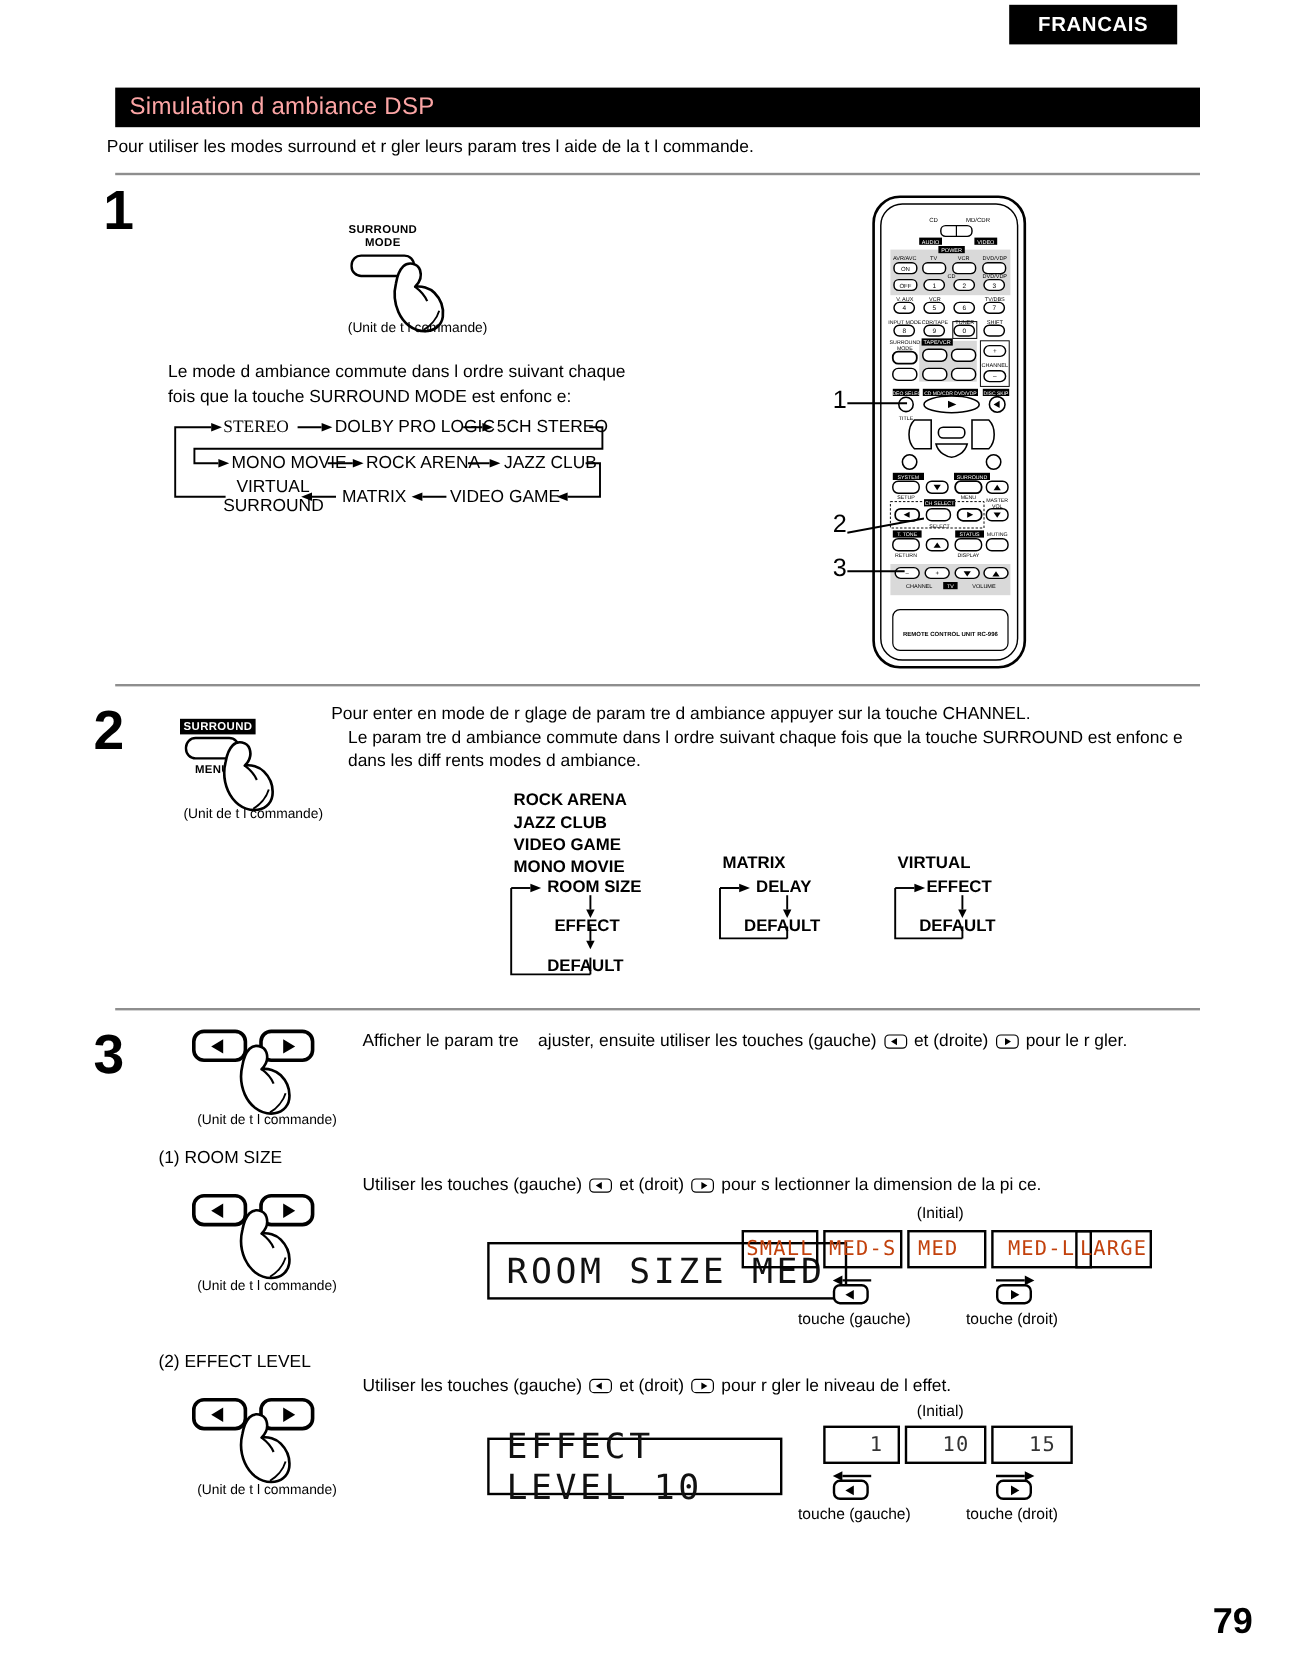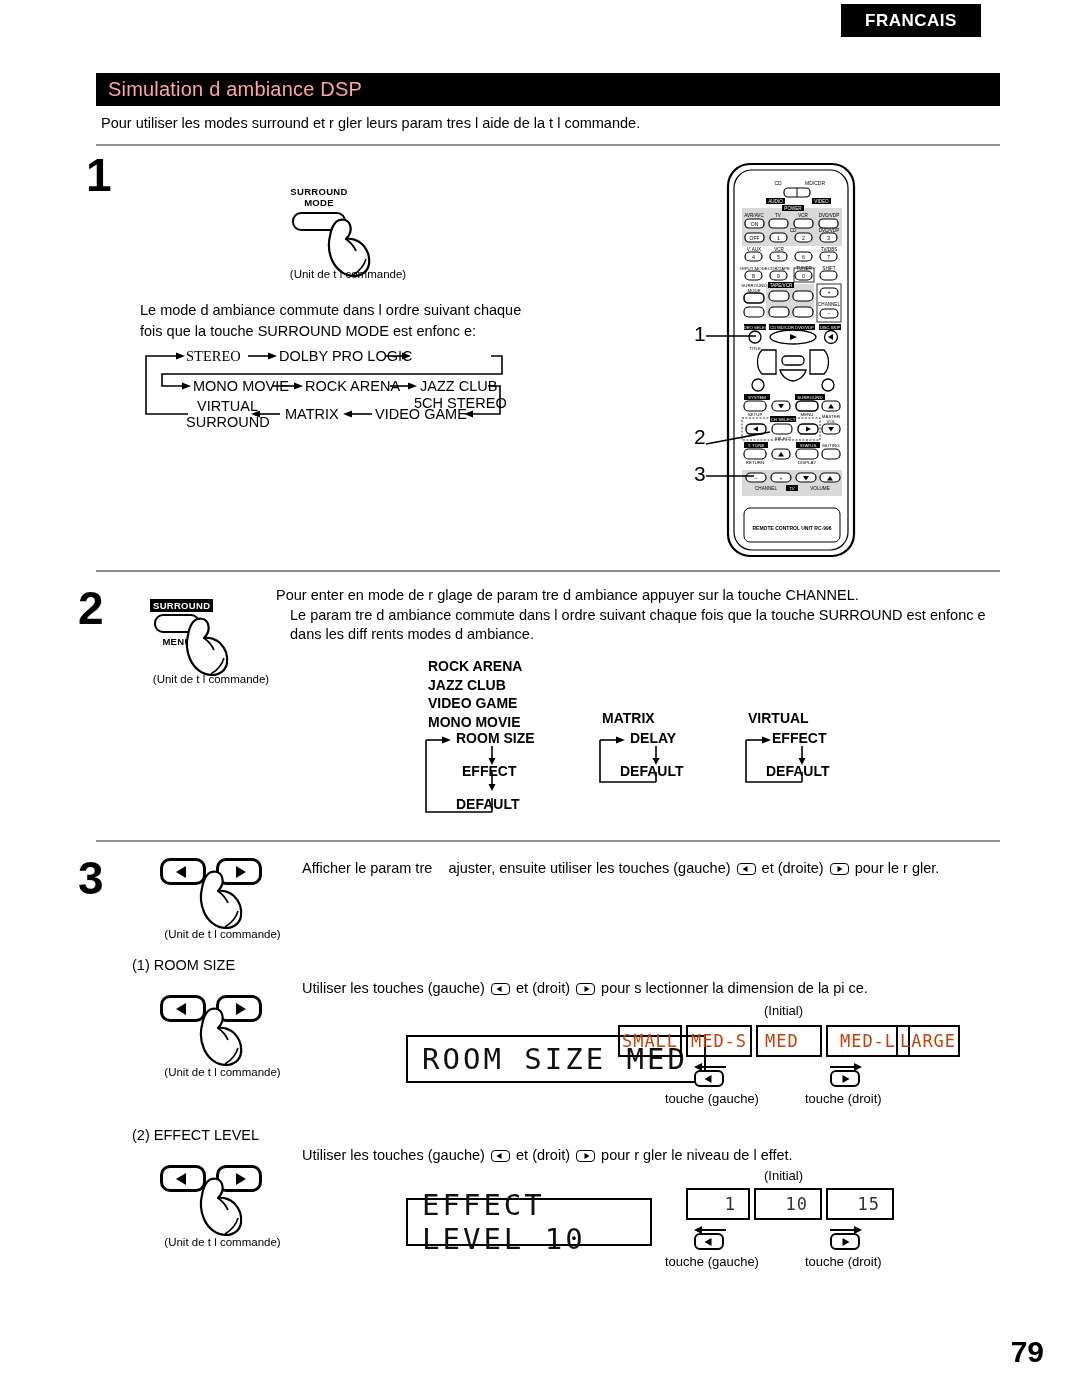--- a/index.html
+++ b/index.html
@@ -28,21 +28,21 @@
     position: absolute; left: 96px; top: 73px;
     width: 904px; height: 33px;
     background: #000; color: #fca5a5;
     display: flex; align-items: center;
     padding-left: 12px;
     font-size: 20px; letter-spacing: .2px;
   }
 
   
   .intro {
-    position: absolute; left: 101px; top: 113px;
+    position: absolute; left: 89px; top: 113px;
     width: 880px; font-size: 14.5px;
   }
   .rule {
     position: absolute; background: #8e8e8e; height: 2px;
   }
 
   
   .stepnum {
     position: absolute;
     font-size: 46px; font-weight: bold; line-height: 1;
@@ -223,21 +223,21 @@
 
       <path d="M232 66 L212 66" fill="none" stroke="#000" stroke-width="1.6"></path>
       <polygon points="212,62.5 203,66 212,69.5" fill="#000"></polygon>
       <path d="M140 66 L120 66" fill="none" stroke="#000" stroke-width="1.6"></path>
       <polygon points="120,62.5 111,66 120,69.5" fill="#000"></polygon>
 
       <path d="M48 66 L6 66 L6 22" fill="none" stroke="#000" stroke-width="1.6"></path>
     </svg>
     <span class="lbl" style="left:46px; top:0px;font-family:Liberation Serif, serif;">STEREO</span>
     <span class="lbl" style="left:139px; top:0px;">DOLBY PRO LOGIC</span>
-    <span class="lbl" style="left:274px; top:0px;margin-top:47px;">5CH STEREO</span>
+    <span class="lbl" style="left:274px; top:0px;">5CH STEREO</span>
     <span class="lbl" style="left:53px; top:30px;">MONO MOVIE</span>
     <span class="lbl" style="left:165px; top:30px;">ROCK ARENA</span>
     <span class="lbl" style="left:280px; top:30px;">JAZZ CLUB</span>
     <span class="lbl" style="left:57px; top:50px;">VIRTUAL</span>
     <span class="lbl" style="left:46px; top:66px;">SURROUND</span>
     <span class="lbl" style="left:145px; top:58px;">MATRIX</span>
     <span class="lbl" style="left:235px; top:58px;">VIDEO GAME</span>
   </div>
 
   <div class="remote-wrap">

